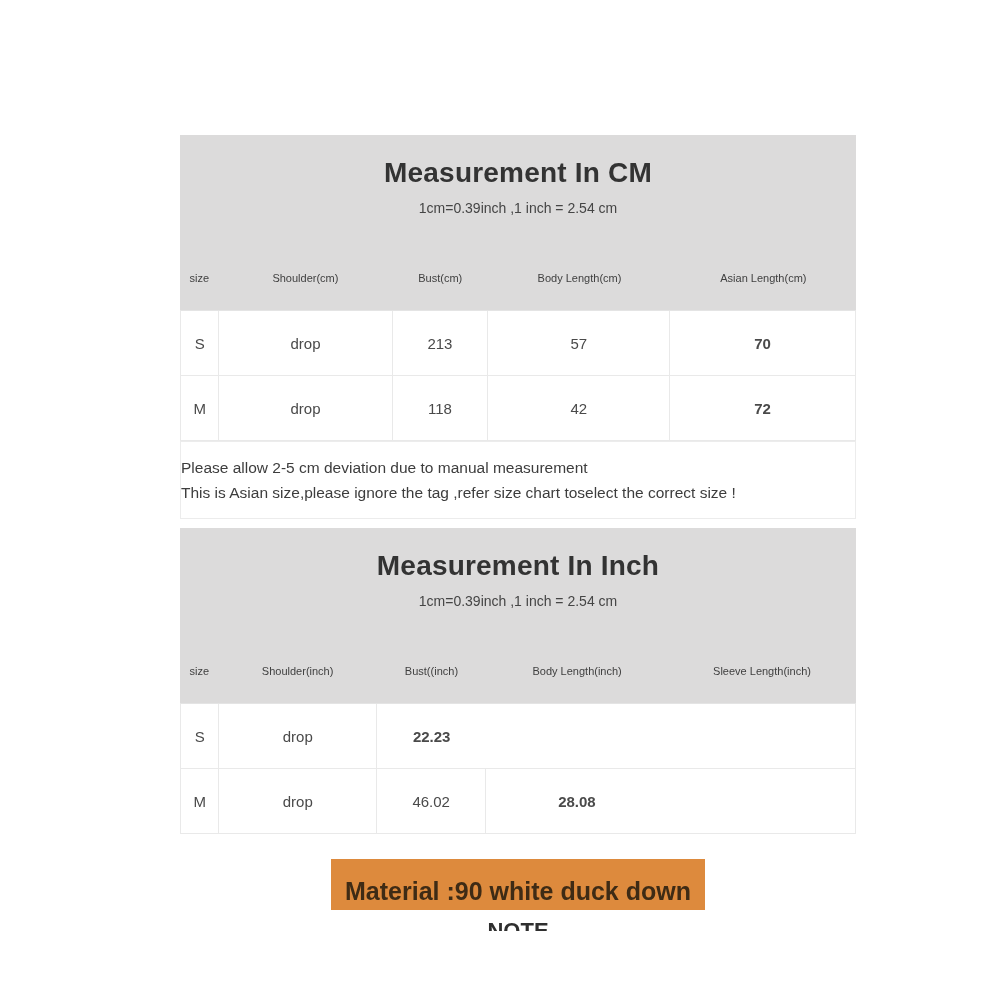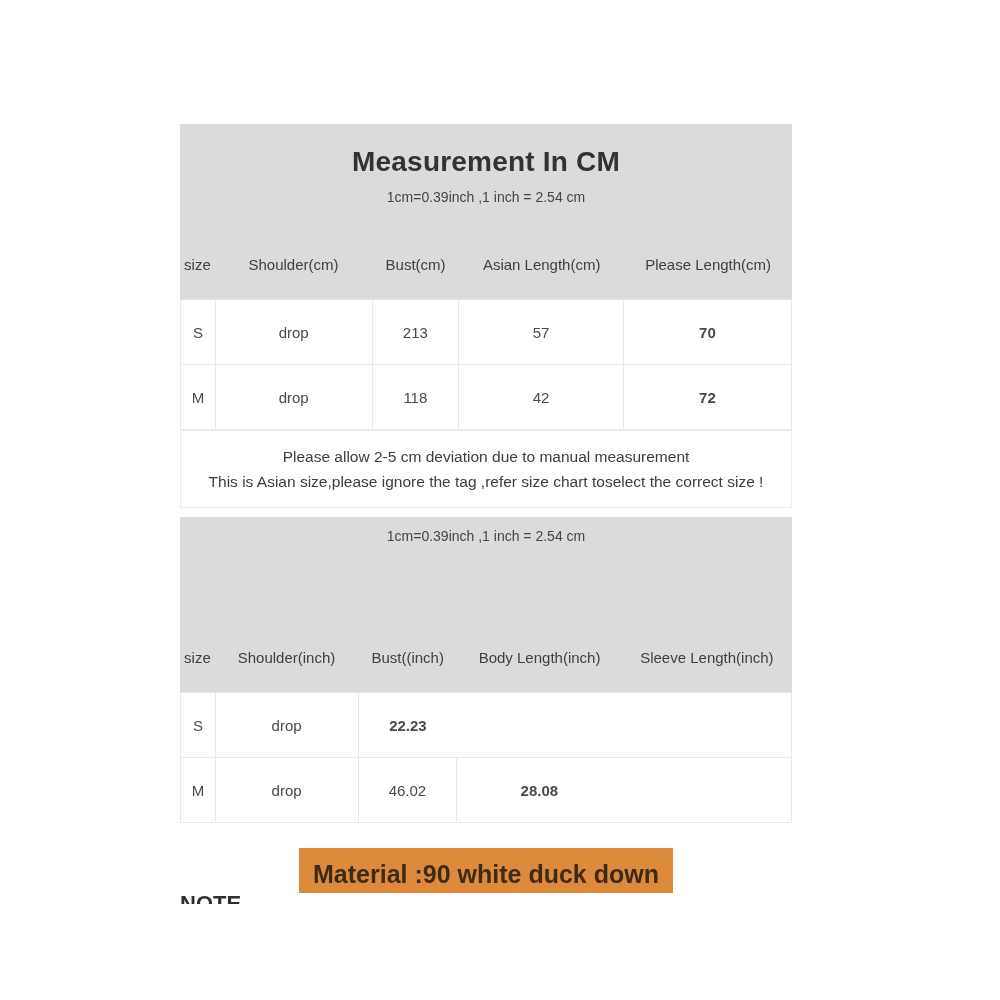--- a/index.html
+++ b/index.html
@@ -14,22 +14,22 @@
   .page {
     position: relative;
     width: 1000px;
     height: 1000px;
     background: #ffffff;
     overflow: hidden;
   }
   .chart {
     position: absolute;
     left: 180px;
-    top: 124px;
-    width: 612px;
+    top: 135px;
+    width: 676px;
   }
   
   .thead {
     background: #dcdbdb;
     height: 175px;
     display: flex;
     flex-direction: column;
     align-items: center;
     text-align: center;
   }
@@ -44,21 +44,21 @@
   .subtitle {
     margin-top: 11px;
     font-size: 14px;
     color: #454545;
   }
   .cols {
     margin-top: auto;
     margin-bottom: 26px;
     width: 100%;
     display: grid;
-    font-size: 15px;
+    font-size: 11px;
     color: #3f3f3f;
   }
   .cols span { text-align: center; }
   .grid-cm  { grid-template-columns: 5.7% 25.7% 14.2% 27.0% 27.4%; }
   .grid-inch{ grid-template-columns: 5.7% 23.4% 16.2% 26.9% 27.8%; }
   
   .tbody {
     border: 1px solid #e9e9e9;
     border-top: 1px solid #e4e4e4;
     background: #ffffff;
@@ -80,45 +80,46 @@
   .cell:last-child { border-right: none; font-weight: bold; }
   
   .note {
     border: 1px solid #ececec;
     background: #ffffff;
     height: 78px;
     margin-bottom: 9px;
     display: flex;
     flex-direction: column;
     justify-content: center;
-    text-align: center;
+    text-align: left;
   }
   .note p {
     margin: 0;
     font-size: 15.5px;
     line-height: 25px;
     color: #3d3d3d;
   }
   
   .material-wrap {
     margin-top: 25px;
     text-align: center;
   }
   .material {
     display: inline-block;
     background: #dd8a3d;
     color: #3e2b15;
     font-size: 25px;
     font-weight: 700;
-    padding: 12px 14px 4px 14px;
+    padding: 18px 14px 4px 14px;
   }
   .note-partial {
+    margin-top: 10px;
     height: 11px;
     overflow: hidden;
-    text-align: left;
+    text-align: center;
   }
   .note-partial span {
     display: inline-block;
     font-size: 22px;
     line-height: 22px;
     font-weight: 700;
     color: #2f2f2f;
   }
 </style>
 </head>
@@ -128,22 +129,22 @@
   <div class="chart">
 
     <section>
       <header class="thead">
         <h2 class="title">Measurement In CM</h2>
         <div class="subtitle">1cm=0.39inch ,1 inch = 2.54 cm</div>
         <div class="cols grid-cm">
           <span>size</span>
           <span>Shoulder(cm)</span>
           <span>Bust(cm)</span>
+          <span>Body Length(cm)</span>
           <span>Asian Length(cm)</span>
-          <span>Please Length(cm)</span>
         </div>
       </header>
       <div class="tbody">
         <div class="row grid-cm">
           <div class="cell">S</div>
           <div class="cell">drop</div>
           <div class="cell">213</div>
           <div class="cell">57</div>
           <div class="cell">70</div>
         </div>
@@ -157,20 +158,21 @@
       </div>
     </section>
 
     <aside class="note">
       <p>Please allow 2-5 cm deviation due to manual measurement</p>
       <p>This is Asian size,please ignore the tag ,refer size chart toselect the correct size !</p>
     </aside>
 
     <section>
       <header class="thead">
+        <h2 class="title">Measurement In Inch</h2>
         <div class="subtitle">1cm=0.39inch ,1 inch = 2.54 cm</div>
         <div class="cols grid-inch">
           <span>size</span>
           <span>Shoulder(inch)</span>
           <span>Bust((inch)</span>
           <span>Body Length(inch)</span>
           <span>Sleeve Length(inch)</span>
         </div>
       </header>
       <div class="tbody">

